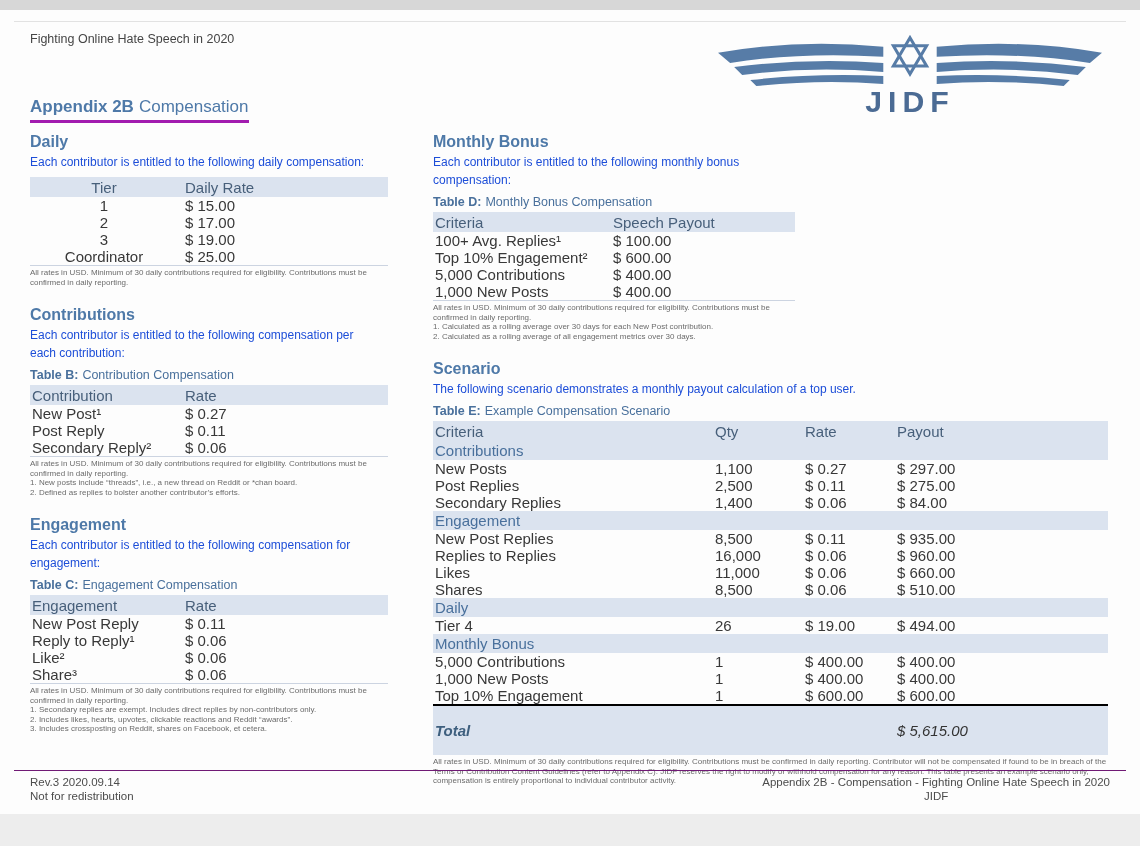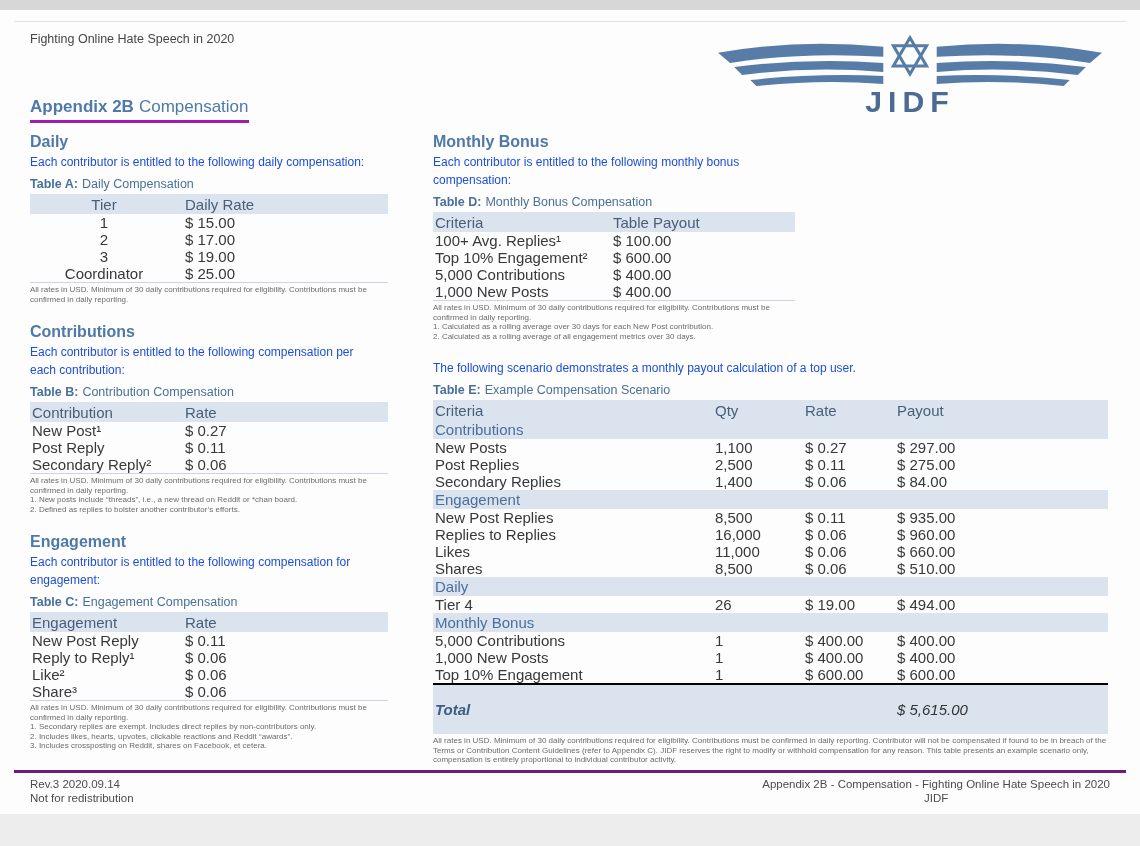--- a/index.html
+++ b/index.html
@@ -49,21 +49,21 @@
   .te .thead { padding:1.5px 0; }
   .ec1 { width:282px; padding-left:2px; }
   .ec2 { width:90px; }
   .ec3 { width:92px; }
   .ec4 { flex:1; }
   .sectionrow { background:#dbe3ef; color:#49709c; padding:1px 0 1px 2px; }
   .total-row { background:#dbe3ef; border-top:2px solid #000000; padding:16px 0; }
   .total-label { font-style:italic; font-weight:bold; color:#3e5f7e; }
   .total-value { font-style:italic; color:#333; }
 
-  .footer { position:absolute; top:770px; left:14px; right:14px; border-top:3px solid #701a75;
+  .footer { position:absolute; top:770px; left:14px; right:14px; border-top:1px solid #701a75;
             padding:4px 16px 0; display:flex; justify-content:space-between;
             font-size:11.5px; line-height:14px; color:#4c4c4c; }
   .footer .right { text-align:center; }
 </style>
 </head>
 <body>
 
 <div class="screen">
   <div class="top-strip"></div>
   <div class="top-rule"></div>
@@ -94,23 +94,20 @@
     <span class="bold">Appendix 2B</span><span>Compensation</span>
   </div>
 
   <div class="columns">
 
     <div class="col-left">
 
       <section class="sec">
         <div class="sec-heading">Daily</div>
         <div class="sec-intro">Each contributor is entitled to the following daily compensation:</div>
-        <div class="tbl-label">
-          <span class="tl-bold">Table A:</span><span>Daily Compensation</span>
-        </div>
         <div class="tbl tbl-center">
           <div class="tr thead">
             <div class="c1">Tier</div>
             <div class="c2">Daily Rate</div>
           </div>
           <div class="tr">
             <div class="c1">1</div>
             <div class="c2">$ 15.00</div>
           </div>
           <div class="tr">
@@ -204,21 +201,21 @@
 
       <section class="sec">
         <div class="sec-heading">Monthly Bonus</div>
         <div class="sec-intro">Each contributor is entitled to the following monthly bonus compensation:</div>
         <div class="tbl-label">
           <span class="tl-bold">Table D:</span><span>Monthly Bonus Compensation</span>
         </div>
         <div class="tbl tbl-d">
           <div class="tr thead">
             <div class="c1">Criteria</div>
-            <div class="c2">Table Payout</div>
+            <div class="c2">Speech Payout</div>
           </div>
           <div class="tr">
             <div class="c1">100+ Avg. Replies¹</div>
             <div class="c2">$ 100.00</div>
           </div>
           <div class="tr">
             <div class="c1">Top 10% Engagement²</div>
             <div class="c2">$ 600.00</div>
           </div>
           <div class="tr">
@@ -231,20 +228,21 @@
           </div>
         </div>
         <div class="fineprint">
           <div>All rates in USD. Minimum of 30 daily contributions required for eligibility. Contributions must be confirmed in daily reporting.</div>
           <div>1. Calculated as a rolling average over 30 days for each New Post contribution.</div>
           <div>2. Calculated as a rolling average of all engagement metrics over 30 days.</div>
         </div>
       </section>
 
       <section class="sec">
+        <div class="sec-heading">Scenario</div>
         <div class="sec-intro wide">The following scenario demonstrates a monthly payout calculation of a top user.</div>
         <div class="tbl-label">
           <span class="tl-bold">Table E:</span><span>Example Compensation Scenario</span>
         </div>
 
         <div class="te">
           <div class="tr thead">
             <div class="ec1">Criteria</div>
             <div class="ec2">Qty</div>
             <div class="ec3">Rate</div>

